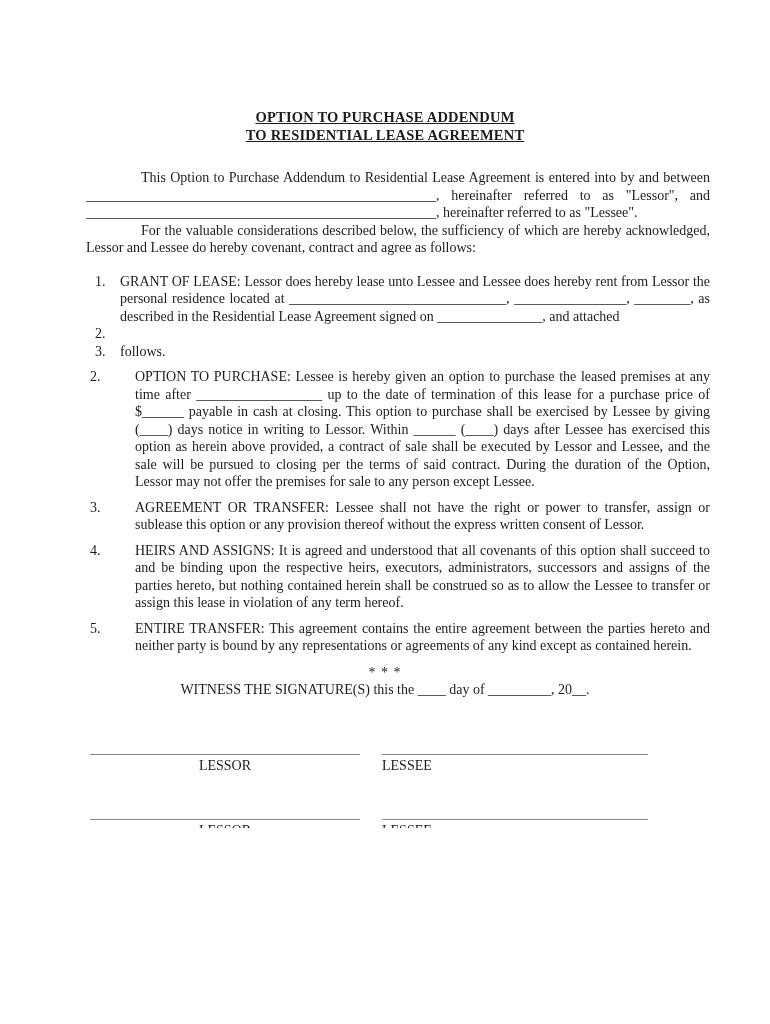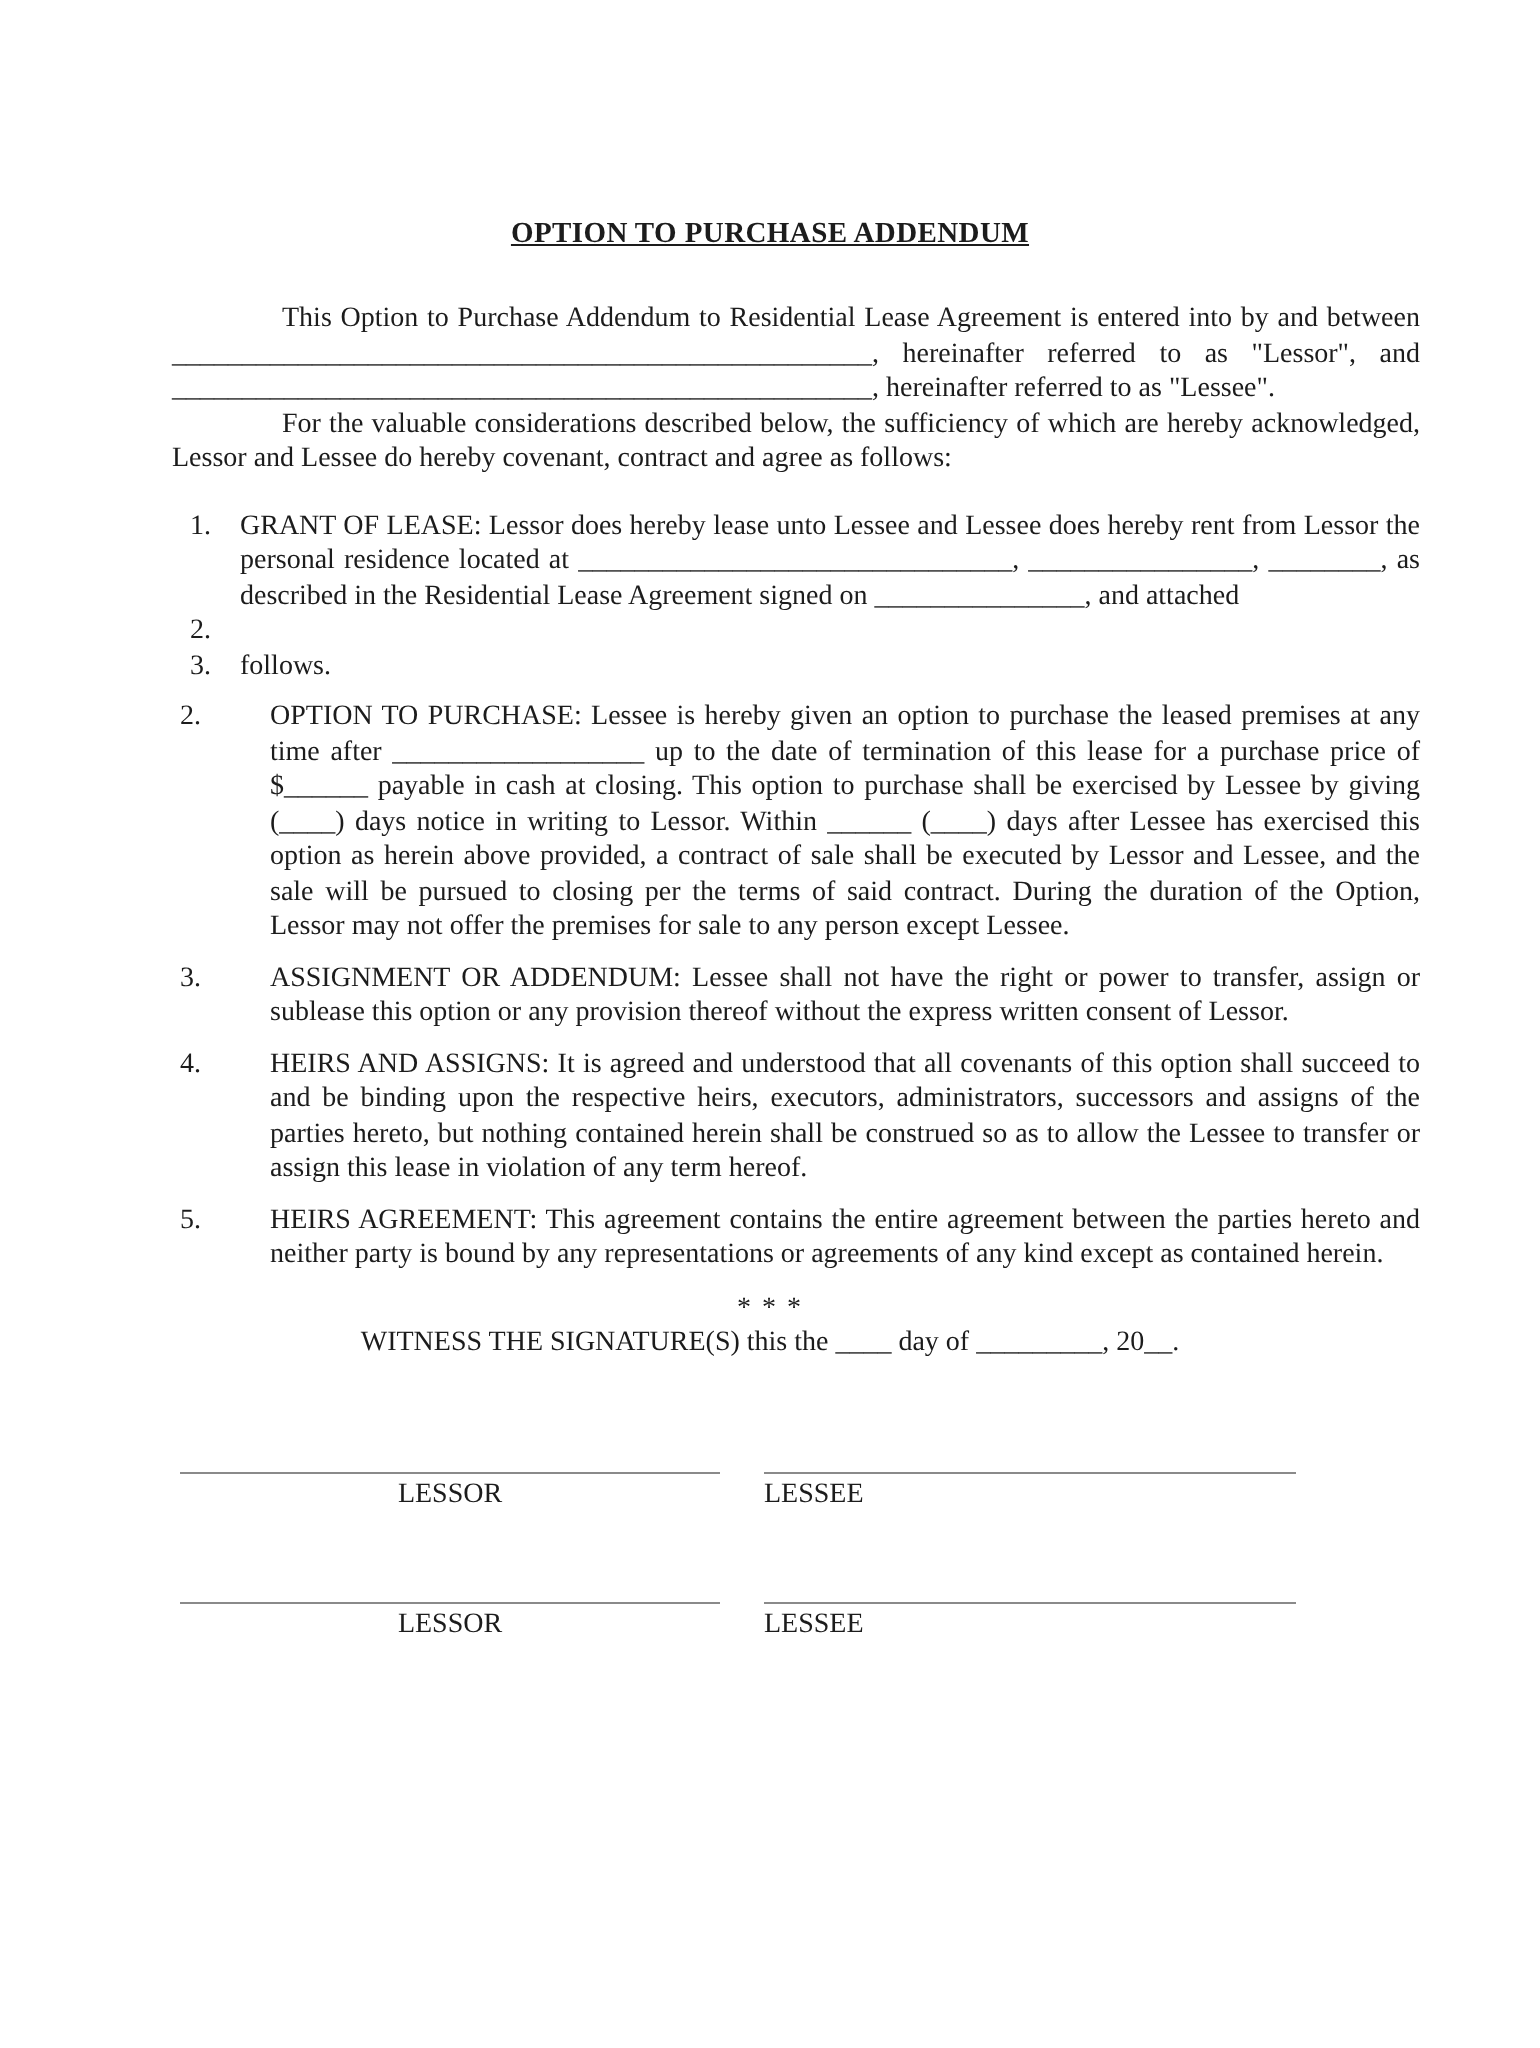--- a/index.html
+++ b/index.html
@@ -47,20 +47,21 @@
   }
 </style>
 </head>
 <body>
 
 <div class="page">
   <div class="content">
 
     <div class="title">
       <span class="title-line">OPTION TO PURCHASE ADDENDUM</span>
+      <span class="title-line">TO RESIDENTIAL LEASE AGREEMENT</span>
     </div>
 
     <p class="para intro">This Option to Purchase Addendum to Residential Lease Agreement is entered into by and between __________________________________________________, hereinafter referred to as "Lessor", and __________________________________________________, hereinafter referred to as "Lessee".</p>
 
     <p class="para consid">For the valuable considerations described below, the sufficiency of which are hereby acknowledged, Lessor and Lessee do hereby covenant, contract and agree as follows:</p>
 
     <div class="list">
       <div class="li-row sub">
         <span class="num">1.</span>
         <span class="li-text"><b>GRANT OF LEASE:</b> <span>Lessor does hereby lease unto Lessee and Lessee does hereby rent from Lessor the personal residence located at _______________________________, ________________, ________, as described in the Residential Lease Agreement signed on _______________, and attached</span></span>
@@ -75,31 +76,31 @@
       </div>
     </div>
 
     <div class="li-row sect">
       <span class="num">2.</span>
       <span class="li-text"><b>OPTION TO PURCHASE:</b> <span>Lessee is hereby given an option to purchase the leased premises at any time after __________________ up to the date of termination of this lease for a purchase price of $______ payable in cash at closing.  This option to purchase shall be exercised by Lessee by giving (____) days notice in writing to Lessor.  Within ______ (____) days after Lessee has exercised this option as herein above provided, a contract of sale shall be executed by Lessor and Lessee, and the sale will be pursued to closing per the terms of said contract.  During the duration of the Option, Lessor may not offer the premises for sale to any person except Lessee.</span></span>
     </div>
 
     <div class="li-row sect">
       <span class="num">3.</span>
-      <span class="li-text"><b>ASSIGNMENT OR ADDENDUM:</b> <span>Lessee shall not have the right or power to transfer, assign or sublease this option or any provision thereof without the express written consent of Lessor.</span></span>
+      <span class="li-text"><b>AGREEMENT OR TRANSFER:</b> <span>Lessee shall not have the right or power to transfer, assign or sublease this option or any provision thereof without the express written consent of Lessor.</span></span>
     </div>
 
     <div class="li-row sect">
       <span class="num">4.</span>
       <span class="li-text"><b>HEIRS AND ASSIGNS:</b> <span>It is agreed and understood that all covenants of this option shall succeed to and be binding upon the respective heirs, executors, administrators, successors and assigns of the parties hereto, but nothing contained herein shall be construed so as to allow the Lessee to transfer or assign this lease in violation of any term hereof.</span></span>
     </div>
 
     <div class="li-row sect">
       <span class="num">5.</span>
-      <span class="li-text"><b>HEIRS AGREEMENT:</b> <span>This agreement contains the entire agreement between the parties hereto and neither party is bound by any representations or agreements of any kind except as contained herein.</span></span>
+      <span class="li-text"><b>ENTIRE TRANSFER:</b> <span>This agreement contains the entire agreement between the parties hereto and neither party is bound by any representations or agreements of any kind except as contained herein.</span></span>
     </div>
 
     <div class="stars">* * *</div>
 
     <div class="witness">WITNESS THE SIGNATURE(S) this the ____ day of _________, 20__.</div>
 
     <div class="sig-row first">
       <div class="sig-col left">
         <span class="sig-label">LESSOR</span>
       </div>

